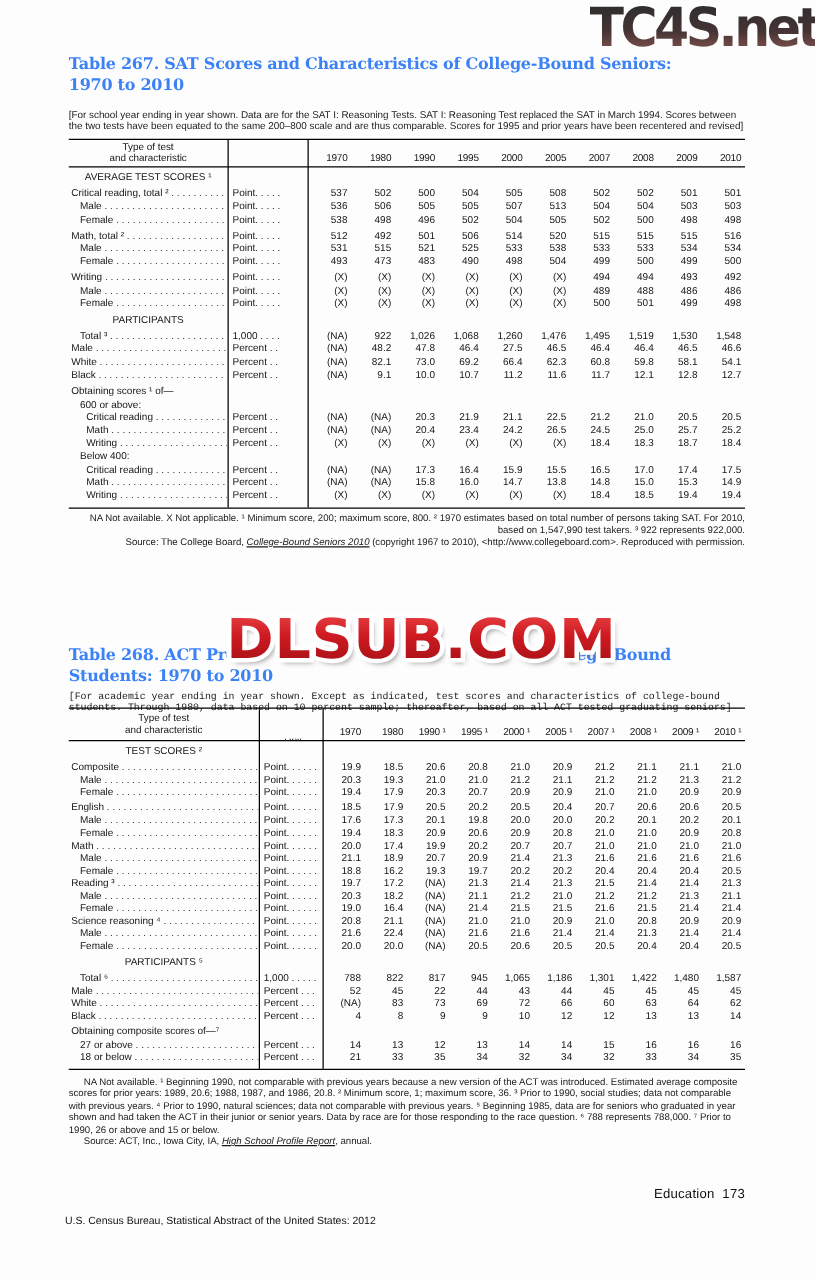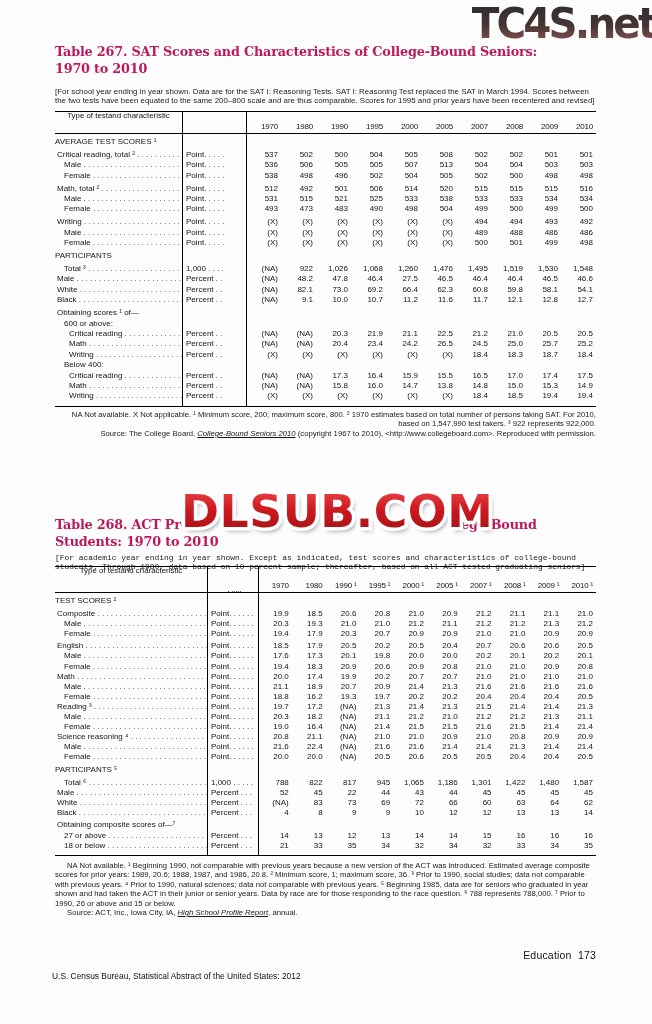--- a/index.html
+++ b/index.html
@@ -9,48 +9,48 @@
     font-family:"Liberation Sans","DejaVu Sans",sans-serif;
     -webkit-font-smoothing:antialiased;
   }
   .abs { position:absolute; }
   .blk { position:absolute; left:55px; width:541px; }
 
   
   .ttl {
     font-family:"DejaVu Serif","Liberation Serif",serif;
     font-weight:bold; font-size:12.8px; line-height:16.5px;
-    letter-spacing:-0.2px; white-space:nowrap; color:#be185d;
+    letter-spacing:-0.2px; white-space:nowrap; color:#3b82f6;
   }
   .tspacer { display:inline-block; width:272px; }
   .bracket { font-size:7.9px; line-height:9.2px; color:#1c1c1c; }
 
   
   .tbl { position:absolute; left:55px; width:541px; border-top:1px solid #000; border-bottom:1.6px solid #000; font-size:8px; }
   .hrow { display:flex; border-bottom:1.3px solid #000; }
   .t267 .hrow { height:22px; }
   .t268 .hrow { height:26px; }
   .cell.stub { position:relative; }
   .t267 .cell.stub { width:127px; }  .t267 .cell.unit { width:64px; }
   .t268 .cell.stub { width:152px; }  .t268 .cell.unit { width:51px; }
   .cell.unit { padding-left:4px; white-space:nowrap; overflow:hidden; }
   .vals { flex:1; display:flex; }
   .val { flex:1; text-align:right; padding-right:3px; white-space:nowrap; }
-  .hstub { display:flex; flex-direction:row; justify-content:center; text-align:center; font-size:7.9px; line-height:8.6px; }
+  .hstub { display:flex; flex-direction:column; justify-content:center; text-align:center; font-size:7.9px; line-height:8.6px; }
   .hunit { display:flex; align-items:center; justify-content:center; padding-left:0; font-size:8px;margin-top:24px; }
   .hyears .val { align-self:flex-end; padding-bottom:2px; letter-spacing:-0.2px; }
   .tbody { padding:3px 0 4px; }
   .row { display:flex; line-height:10.4px; }
   .t268 .row { line-height:10.1px; }
   .row.gap { margin-top:2.5px; }
   .lblwrap { display:flex; white-space:nowrap; overflow:hidden; }
   .ind0 { padding-left:2px; } .ind1 { padding-left:9px; } .ind2 { padding-left:14px; }
   .leader { flex:1; overflow:hidden; white-space:nowrap; color:#2a2a2a; }
   .leader::after { content:"\00a0. . . . . . . . . . . . . . . . . . . . . . . . . . . . . . . ."; }
-  .section { display:block; width:100%; text-align:left; }
+  .section { display:block; width:100%; text-align:center; }
   .vrule { position:absolute; top:0; bottom:0; width:1px; background:#000; }
   .t267 .vr1 { left:127px; } .t267 .vr2 { left:191px; }
   .t268 .vr1 { left:152px; } .t268 .vr2 { left:203px; }
 
   
   .fn { font-size:7.7px; line-height:9.4px; color:#1a1a1a; }
   .fn p { text-indent:12px; }
   .ital { font-style:italic;text-decoration:underline; }
 
   

